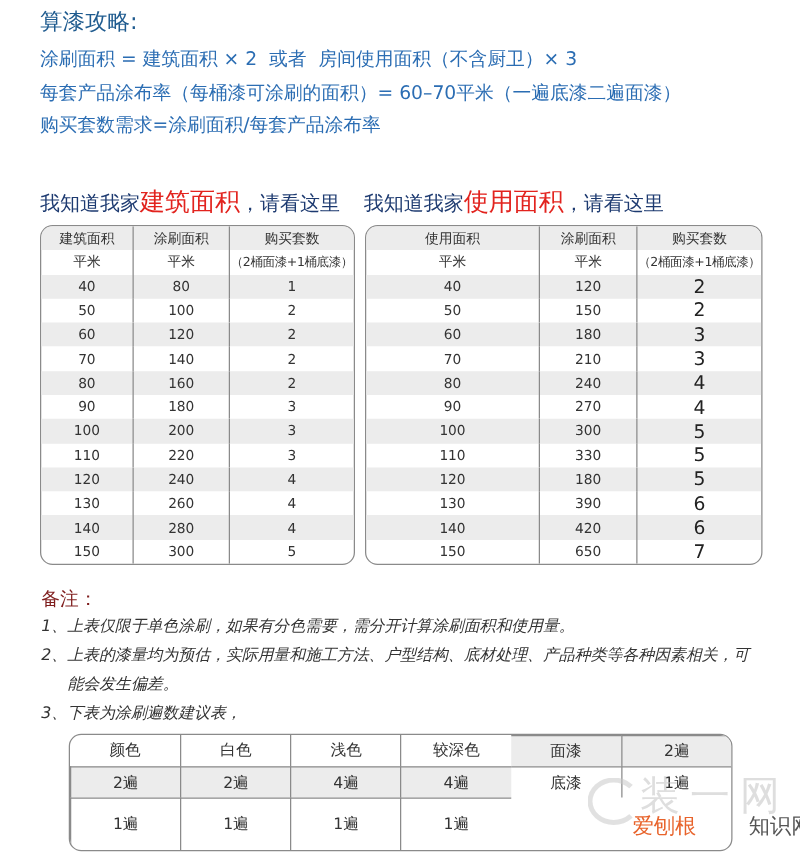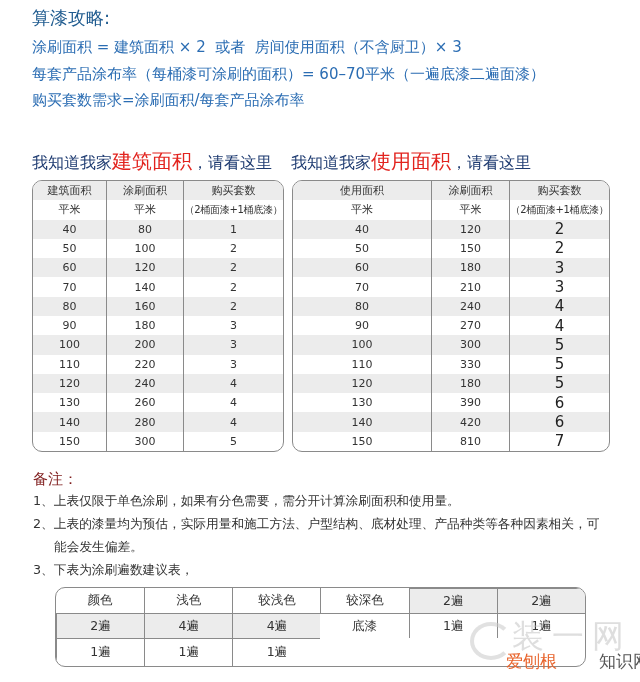--- a/index.html
+++ b/index.html
@@ -40,25 +40,25 @@
   .ptable .unit.c2 { font-size:10px; letter-spacing:-0.3px; }
   #t2 .data.c2 { font-size:15px; color:#222; }
 
   .notes-title {
     position:absolute; left:33px; top:468px;
     font-size:15px; line-height:22px; color:#7f1d1d;
   }
   .note {
     position:absolute; left:33px; box-sizing:border-box; width:573px;
     padding-left:21px; text-indent:-21px;
-    font-size:12.7px; line-height:23px; color:#333;
+    font-size:12.7px; line-height:23px; color:#333;font-style:italic;
   }
 
   .ctable {
-    left:55px; top:587px; width:531px; height:80px;
+    left:55px; top:587px; width:531px; height:94px;
     grid-template-columns:repeat(6, 1fr);
     grid-template-rows:25px 25px 1fr;
   }
   .ctable .cell { font-size:12.5px; }
   .ctable .cell.hline { border-top:1px solid #8a8a8a; }
 
   .wm-swirl {
     position:absolute; left:470px; top:622px; width:34px; height:30px;
     border:4px solid rgba(200,200,200,0.55); border-radius:50%;
     border-right-color:transparent;
@@ -168,34 +168,35 @@
     <div class="cell data c0 shade hline">120</div>
     <div class="cell data c1 shade vline hline">180</div>
     <div class="cell data c2 shade vline hline">5</div>
     <div class="cell data c0 hline">130</div>
     <div class="cell data c1 vline hline">390</div>
     <div class="cell data c2 vline hline">6</div>
     <div class="cell data c0 shade hline">140</div>
     <div class="cell data c1 shade vline hline">420</div>
     <div class="cell data c2 shade vline hline">6</div>
     <div class="cell data c0 hline">150</div>
-    <div class="cell data c1 vline hline">810</div>
+    <div class="cell data c1 vline hline">650</div>
     <div class="cell data c2 vline hline">7</div>
   </div>
 
 <div class="notes-title">备注：</div>
 <div class="note" style="top:489px;">1、上表仅限于单色涂刷，如果有分色需要，需分开计算涂刷面积和使用量。</div>
 <div class="note" style="top:512px;">2、上表的漆量均为预估，实际用量和施工方法、户型结构、底材处理、产品种类等各种因素相关，可能会发生偏差。</div>
 <div class="note" style="top:558px;">3、下表为涂刷遍数建议表，</div>
 
 <div class="ctable" id="t3">
     <div class="cell header c0">颜色</div>
+    <div class="cell header c1 vline">白色</div>
     <div class="cell header c2 vline">浅色</div>
-    <div class="cell header c3 vline">较浅色</div>
     <div class="cell header c4 vline">较深色</div>
+    <div class="cell data c0 shade hline">面漆</div>
     <div class="cell data c1 shade vline hline">2遍</div>
     <div class="cell data c2 shade vline hline">2遍</div>
     <div class="cell data c3 shade vline hline">2遍</div>
     <div class="cell data c4 shade vline hline">4遍</div>
     <div class="cell data c5 shade vline hline">4遍</div>
     <div class="cell data c0 hline">底漆</div>
     <div class="cell data c1 vline hline">1遍</div>
     <div class="cell data c2 vline hline">1遍</div>
     <div class="cell data c3 vline hline">1遍</div>
     <div class="cell data c4 vline hline">1遍</div>

